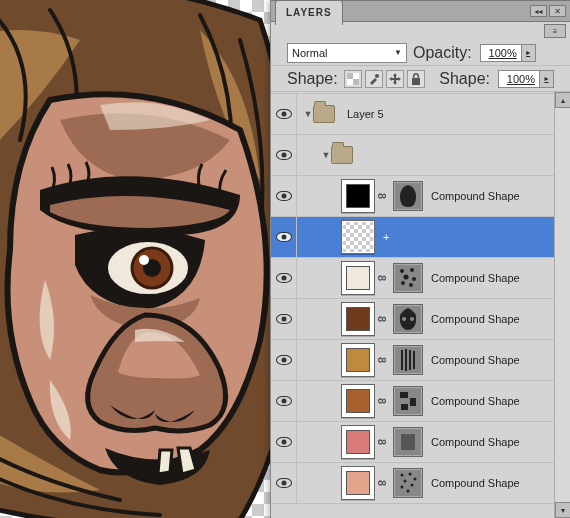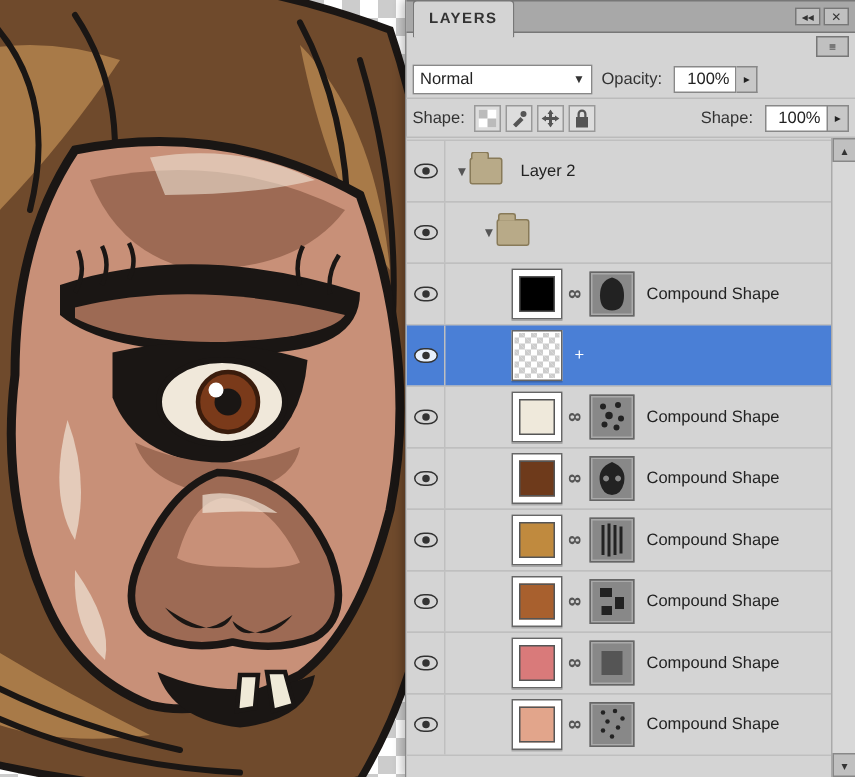--- a/index.html
+++ b/index.html
@@ -37,31 +37,31 @@
     font-size: 10px; letter-spacing: 1px; font-weight: bold; color: #333;
     margin-top: 2px;
   }
   .panel-tab-ctrls { display: flex; gap: 2px; }
   .mini-btn {
     width: 17px; height: 12px; background: #c0c0c0; border: 1px solid #777;
     display: flex; align-items: center; justify-content: center; font-size: 8px; color:#333;
   }
 
   .opt-row {
-    height: 26px; display: flex; align-items: center; gap: 6px; padding: 0 4px;
+    height: 26px; display: flex; align-items: center; gap: 6px; padding: 0 16px;
     border-bottom: 1px solid #bbb;
   }
   .blend-select {
     flex: 0 0 120px; height: 20px; background: #fff; border: 1px solid #888;
     display: flex; align-items: center; justify-content: space-between; padding: 0 4px;
   }
   .blend-select .tri { font-size: 8px; color:#333; }
-  .opt-label { font-size: 11px; color: #333; }
+  .opt-label { font-size: 16px; color: #333; }
   .pct-box {
-    display: flex; align-items: flex-start; height: 18px; margin-left: 2px;
+    display: flex; align-items: flex-start; height: 18px; margin-left: 2px; text-decoration: underline;
   }
   .pct-box .val {
     width: 42px; height: 18px; background:#fff; border:1px solid #888;
     display:flex; align-items:center; justify-content:flex-end; padding-right:4px;
   }
   .pct-box .step {
     width: 14px; height: 18px; background:#c8c8c8; border:1px solid #888; border-left:none;
     display:flex; align-items:center; justify-content:center; font-size:8px;
   }
 
@@ -298,21 +298,21 @@
 
   <div class="layers-scroll">
     <div class="layers-inner" id="layers-inner">
         <div class="row">
           <div class="eye-col">
             <div class="eye"></div>
           </div>
           <div class="indent" style="width:6px"></div>
           <span class="arrow">▼</span>
           <div class="folder"></div>
-          <span class="name">Layer 2</span>
+          <span class="name">Layer 5</span>
         </div>
         <div class="row">
           <div class="eye-col">
             <div class="eye"></div>
           </div>
           <div class="indent" style="width:24px"></div>
           <span class="arrow">▼</span>
           <div class="folder"></div>
           <span class="name"><group></group></span>
         </div>

